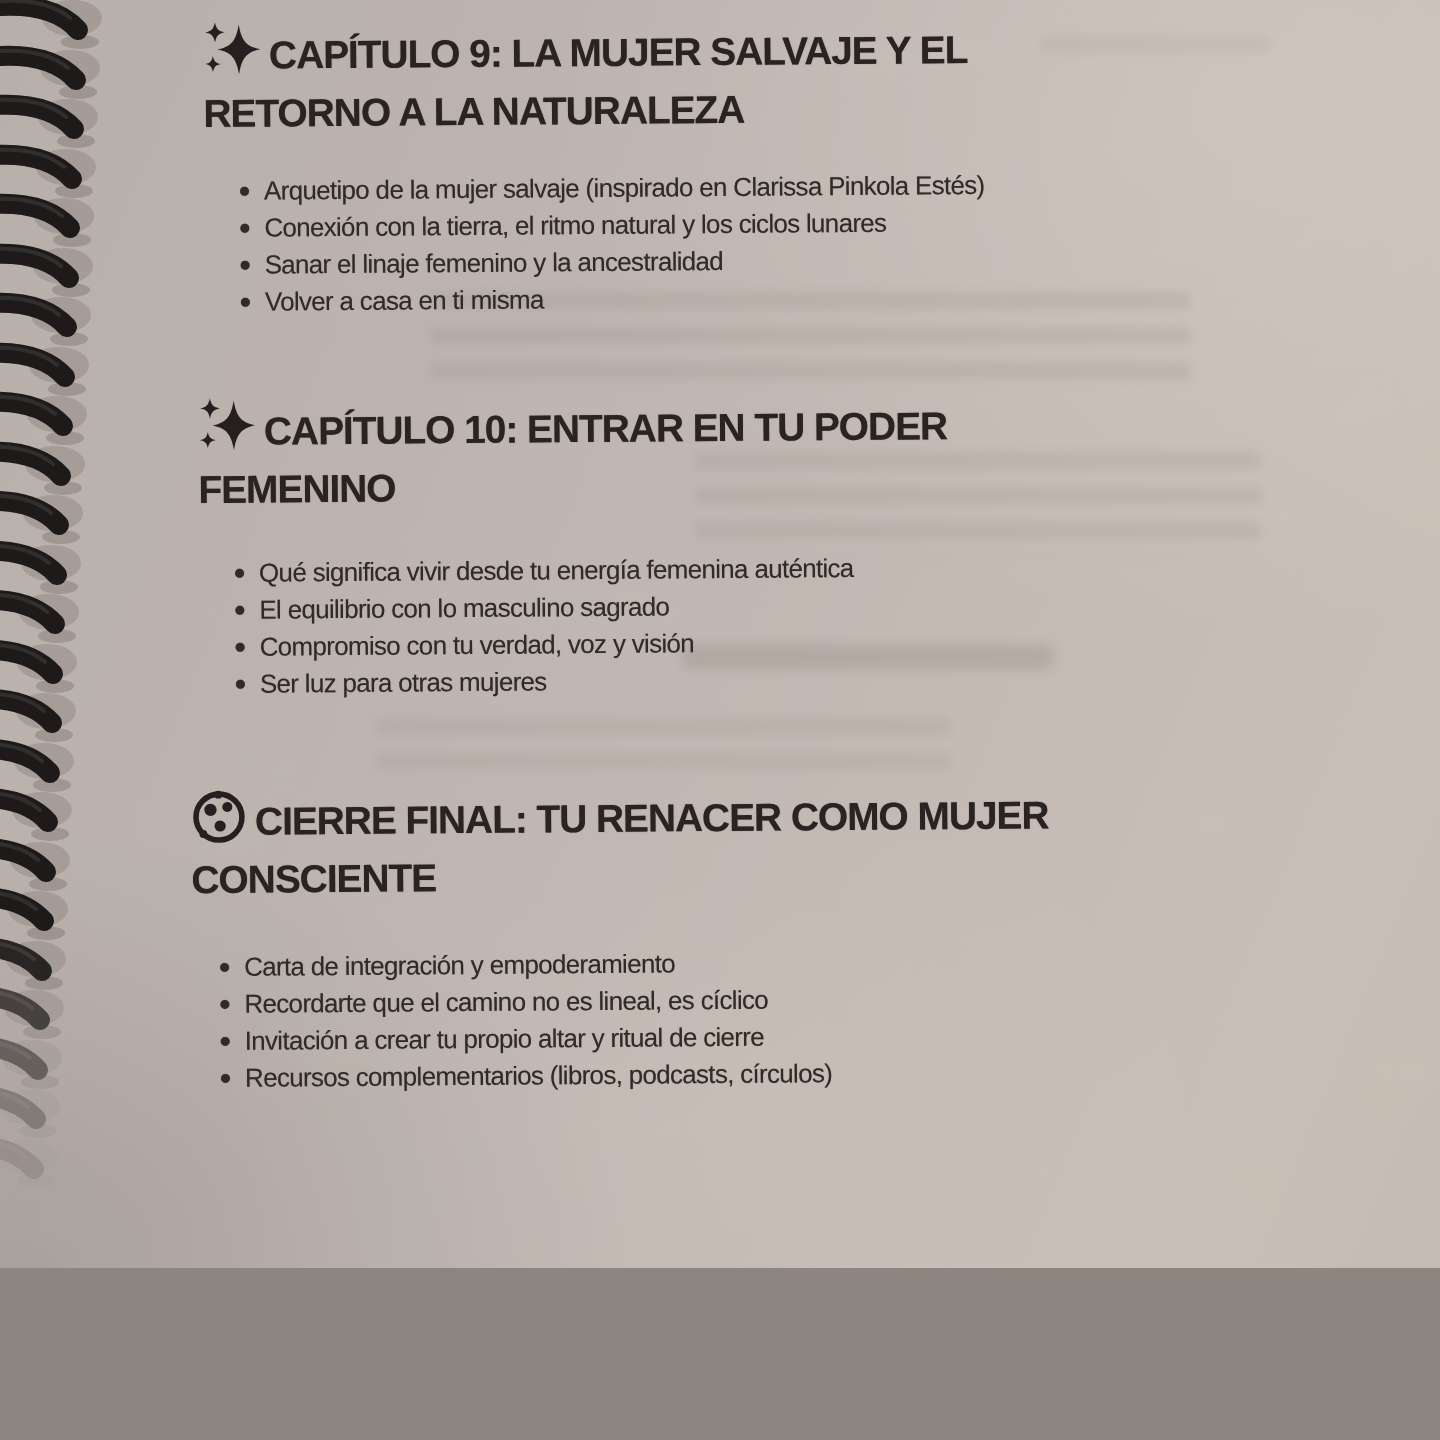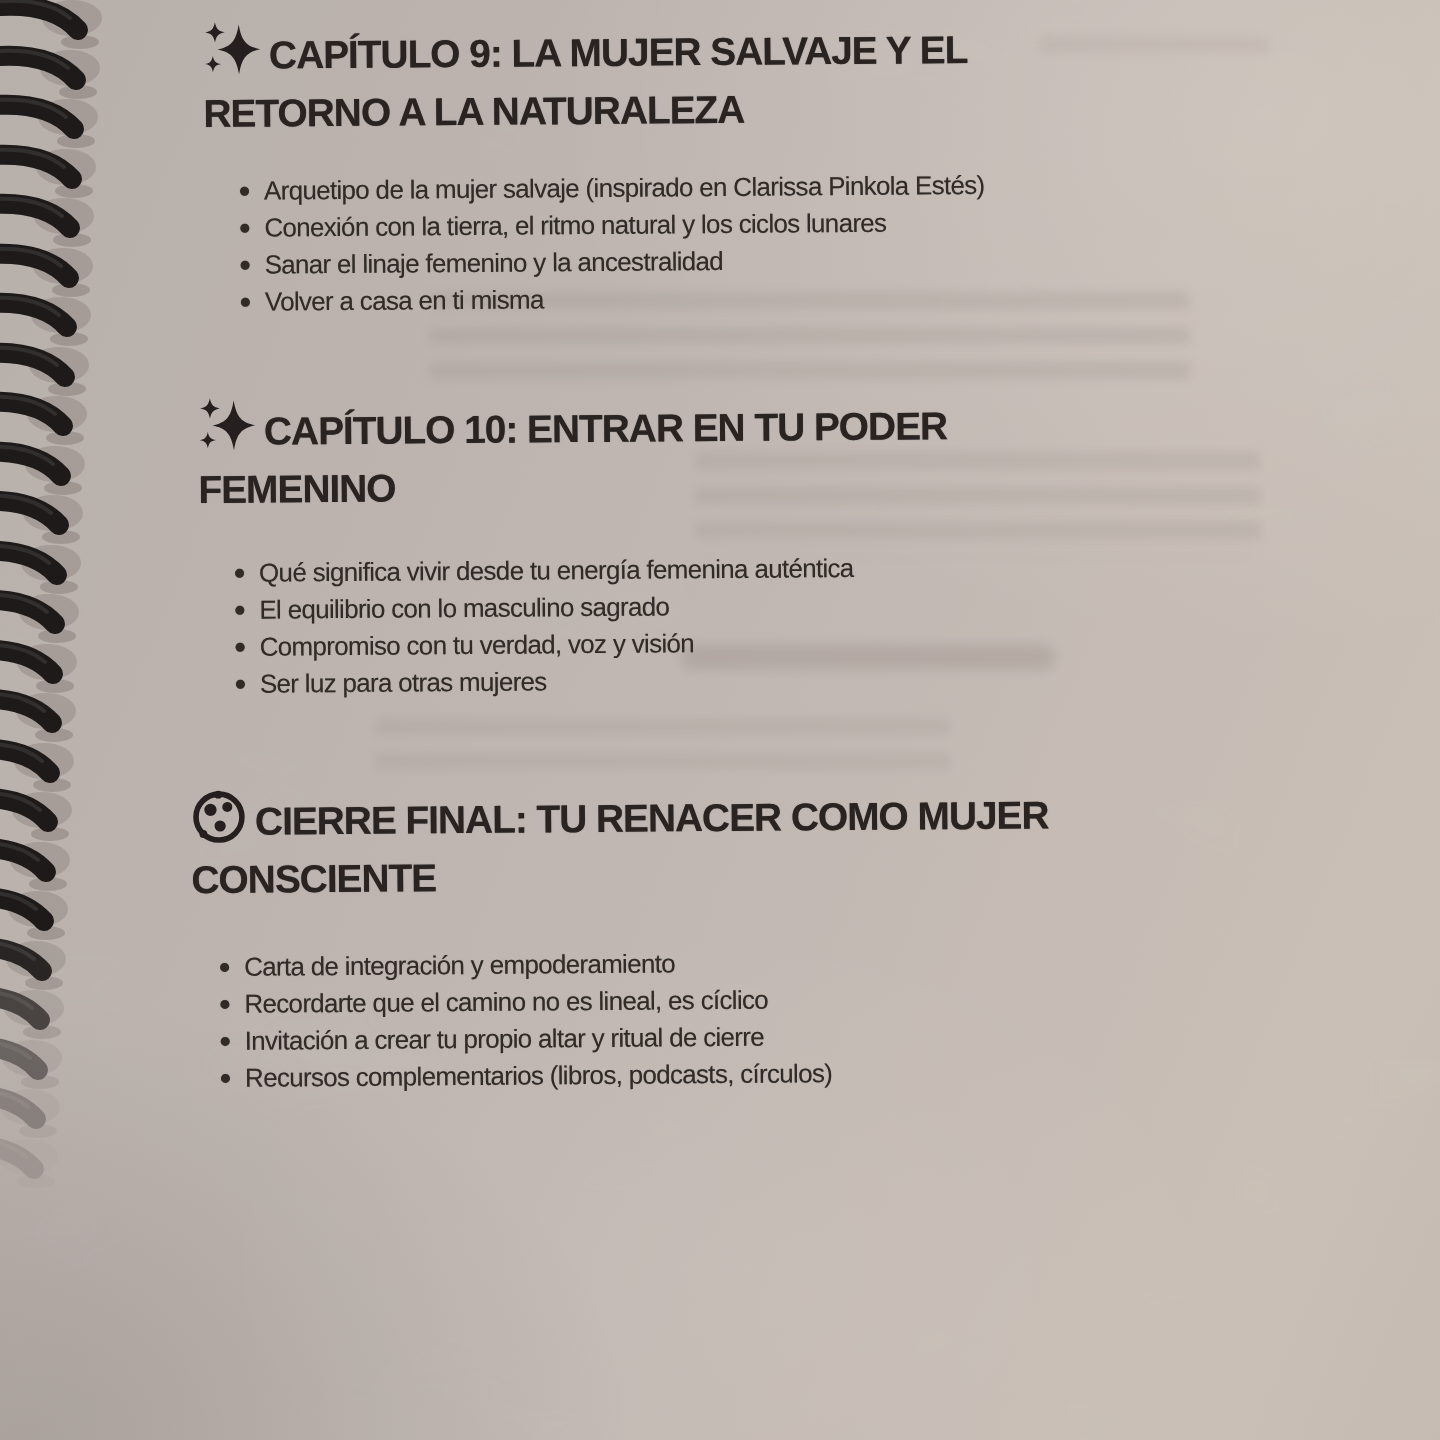--- a/index.html
+++ b/index.html
@@ -1,18 +1,18 @@
 <!DOCTYPE html>
 <html lang="es"><head>
 <meta charset="utf-8">
 <title>Spiral notebook page</title>
 <style>
   html,body{margin:0;padding:0;background:#8d8580;}
   #stage{
-    position:relative;width:1440px;height:1440px;overflow:hidden;
+    position:relative;width:1440px;height:1268px;overflow:hidden;
     background:
       radial-gradient(1200px 900px at 88% 8%, rgba(255,248,238,0.22), rgba(255,248,238,0) 60%),
       radial-gradient(1100px 800px at 2% 100%, rgba(60,50,46,0.14), rgba(60,50,46,0) 55%),
       radial-gradient(900px 600px at 50% 88%, rgba(255,250,242,0.07), rgba(255,250,242,0) 60%),
       linear-gradient(112deg,#c5bcb8 0%,#ccc3bf 35%,#d2c9c3 62%,#d8cec5 88%,#d4cac2 100%);
     font-family:"Liberation Sans","DejaVu Sans",sans-serif;
   }
   
   #content{position:absolute;inset:0;transform:rotate(-0.45deg);transform-origin:210px 60px;}
   

